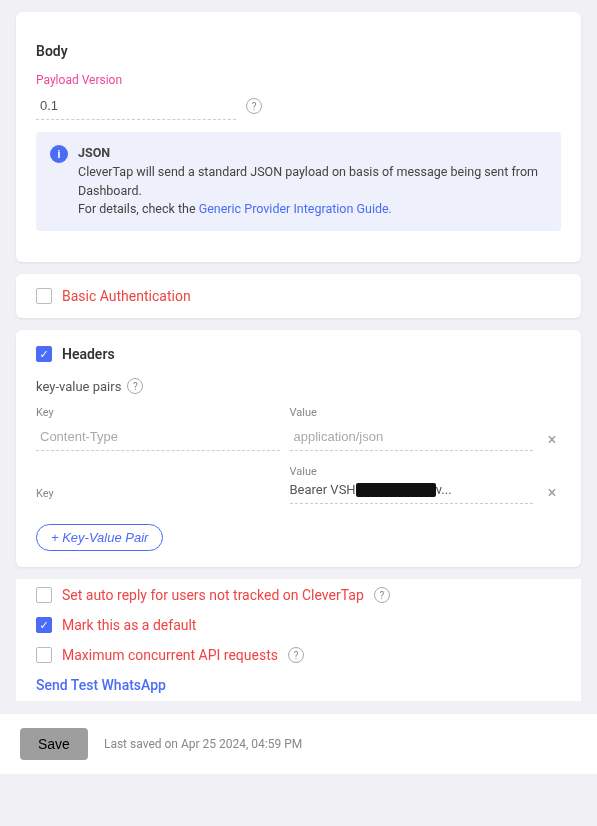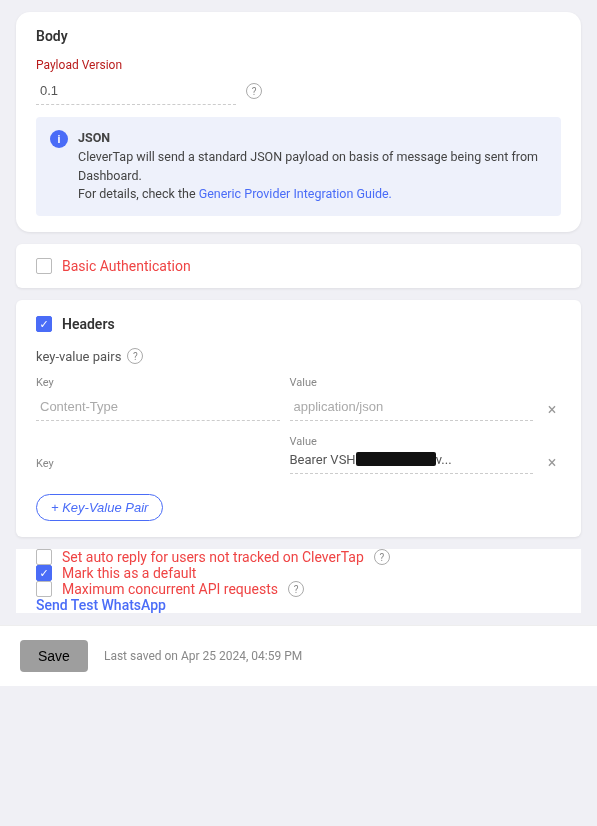--- a/index.html
+++ b/index.html
@@ -14,35 +14,35 @@
 
     .page-container {
       padding: 12px 16px;
       display: flex;
       flex-direction: column;
       gap: 12px;
     }
 
     .section-card {
       background: #fff;
-      border-radius: 14px;
-      padding: 16px 20px;
+      border-radius: 6px;
+      padding: 31px 20px;
       box-shadow: 0 1px 3px rgba(0,0,0,0.08);
     }
 
     .section-title {
       font-size: 14px;
       font-weight: 600;
       color: #333;
       margin-bottom: 14px;
     }
 
     .field-label {
       font-size: 12px;
-      color: #b91c1c;
+      color: #ec4899;
       margin-bottom: 5px;
     }
 
     .input-field {
       width: 100%;
       border: none;
       border-bottom: 1.5px dashed #ccc;
       padding: 6px 4px;
       font-size: 13px;
       color: #555;
@@ -216,23 +216,24 @@
       background: #fff;
       font-size: 13px;
       cursor: pointer;
       margin-top: 6px;
       font-style: italic;
     }
 
     
     .bottom-section {
       background: #fff;
-      padding: 0 20px;
+      padding: 8px 20px;
       display: flex;
       flex-direction: column;
+      gap: 14px;
     }
 
     .bottom-row {
       display: flex;
       align-items: center;
       gap: 10px;
     }
 
     .send-link {
       color: #4a6cf7;
@@ -330,21 +331,21 @@
       <div class="close-btn">×</div>
     </div>
 
     
     <div class="kv-row">
       <div class="kv-field">
         <div class="kv-field-label">Key</div>
       </div>
       <div class="kv-field">
         <div class="kv-field-label">Value</div>
-        <div style="display:flex; align-items:flex-start; border-bottom:1.5px dashed #ccc; padding-bottom:6px;">
+        <div style="display:flex; align-items:center; border-bottom:1.5px dashed #ccc; padding-bottom:6px;">
           <span style="font-size:13px; color:#555; white-space:nowrap;">Bearer VSH</span>
           <span class="masked-value"></span>
           <span style="font-size:13px; color:#555;">v...</span>
         </div>
       </div>
       <div class="close-btn">×</div>
     </div>
 
     <button class="add-kv-btn">+ Key-Value Pair</button>
   </div>

